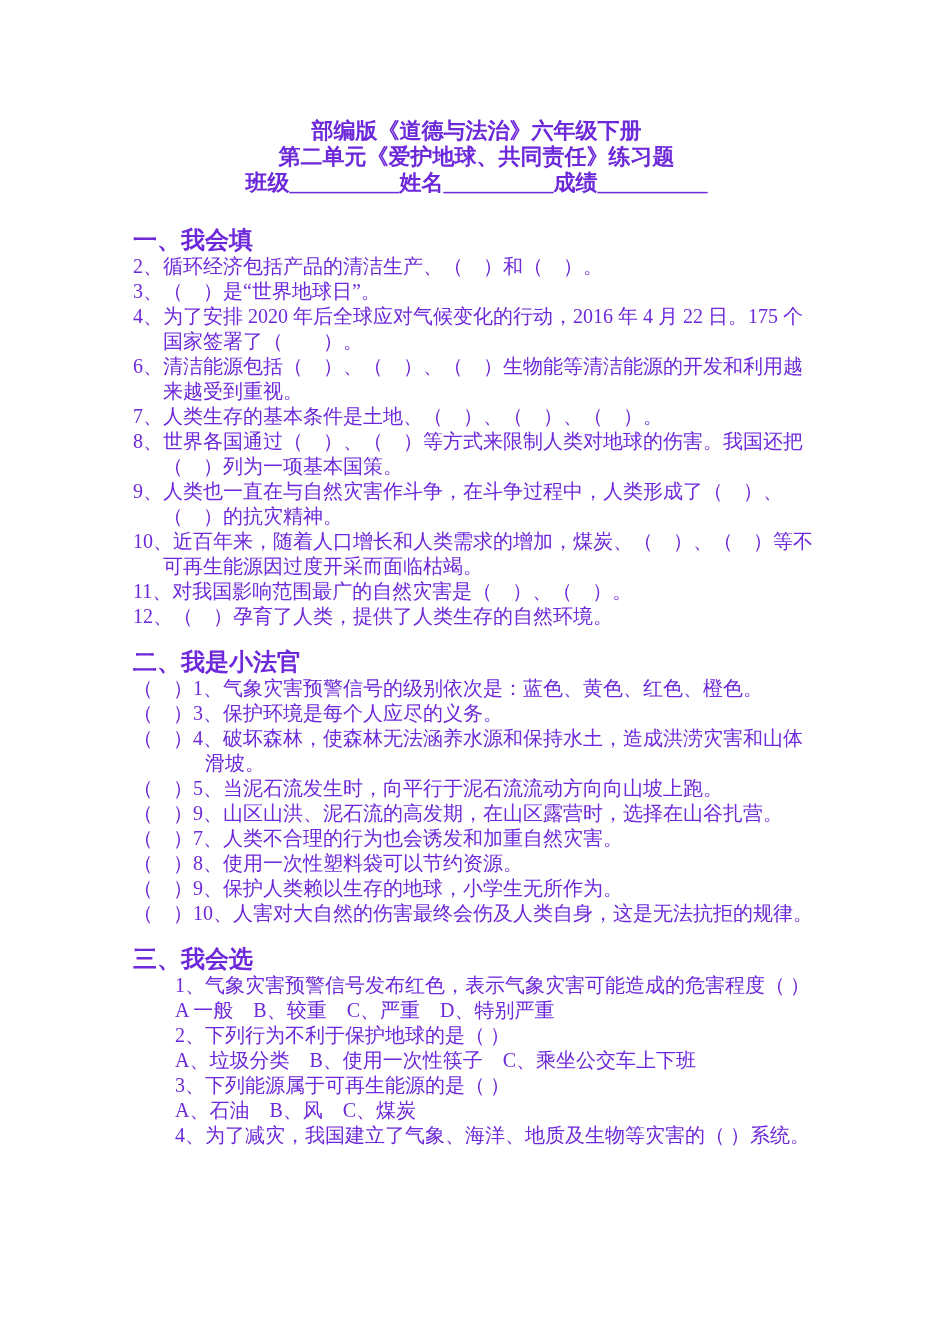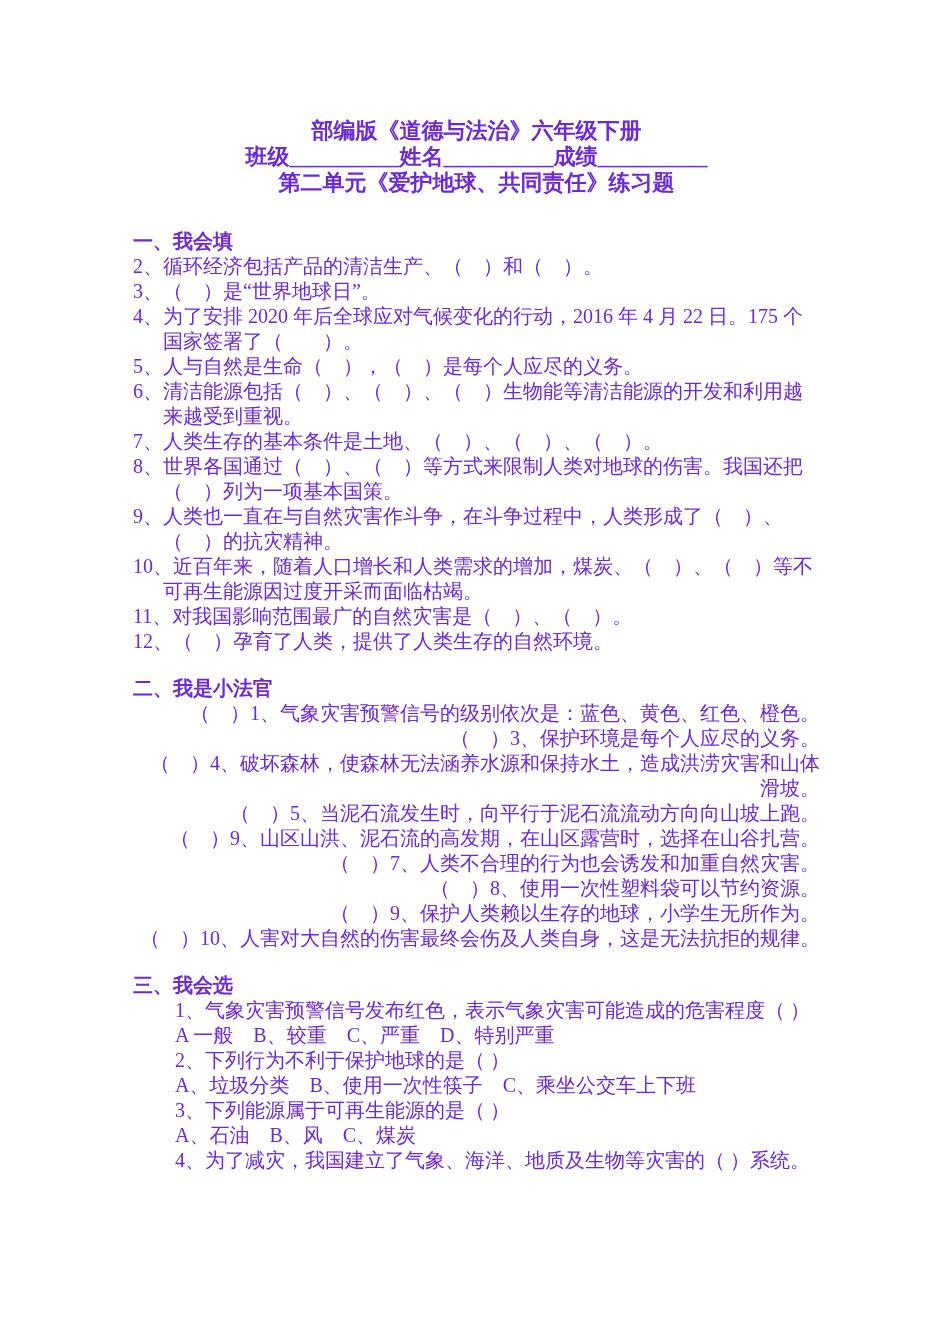--- a/index.html
+++ b/index.html
@@ -16,53 +16,53 @@
   .title-block { text-align: center; margin-bottom: 33px; }
   .title-line {
     font-size: 22px;
     font-weight: 700;
     line-height: 26px;
     white-space: pre-wrap;
   }
   .sec { margin-top: 0; }
   .sec + .sec { margin-top: 22px; }
   .sec-heading {
-    font-size: 20px;
+    font-size: 24px;
     font-weight: 700;
     line-height: 25px;
+    font-family: Liberation Mono, monospace;
   }
   .item, .line {
     font-size: 20px;
     line-height: 25px;
     white-space: pre-wrap;
   }
   
   .s1 .item { padding-left: 30px; text-indent: -30px; }
   
-  .s2 .item { padding-left: 72px; text-indent: -72px; text-align: right; }
+  .s2 .item { padding-left: 72px; text-indent: -72px; }
   
   .s3 .line { padding-left: 42px; }
 </style>
 </head>
 <body>
 
 <div class="page">
 
   <div class="title-block">
     <div class="title-line">部编版《道德与法治》六年级下册</div>
+    <div class="title-line">第二单元《爱护地球、共同责任》练习题</div>
     <div class="title-line"><span>班级</span><span>__________</span><span>姓名</span><span>__________</span><span>成绩</span><span>__________</span></div>
-    <div class="title-line">第二单元《爱护地球、共同责任》练习题</div>
   </div>
 
   <section class="sec s1">
     <div class="sec-heading">一、我会填</div>
     <div class="item">2、循环经济包括产品的清洁生产、（　）和（　）。</div>
     <div class="item">3、（　）是“世界地球日”。</div>
     <div class="item">4、为了安排 2020 年后全球应对气候变化的行动，2016 年 4 月 22 日。175 个国家签署了（　　）。</div>
-    <div class="item">5、人与自然是生命（　），（　）是每个人应尽的义务。</div>
     <div class="item">6、清洁能源包括（　）、（　）、（　）生物能等清洁能源的开发和利用越来越受到重视。</div>
     <div class="item">7、人类生存的基本条件是土地、（　）、（　）、（　）。</div>
     <div class="item">8、世界各国通过（　）、（　）等方式来限制人类对地球的伤害。我国还把（　）列为一项基本国策。</div>
     <div class="item">9、人类也一直在与自然灾害作斗争，在斗争过程中，人类形成了（　）、（　）的抗灾精神。</div>
     <div class="item">10、近百年来，随着人口增长和人类需求的增加，煤炭、（　）、（　）等不可再生能源因过度开采而面临枯竭。</div>
     <div class="item">11、对我国影响范围最广的自然灾害是（　）、（　）。</div>
     <div class="item">12、（　）孕育了人类，提供了人类生存的自然环境。</div>
   </section>
 
   <section class="sec s2">

